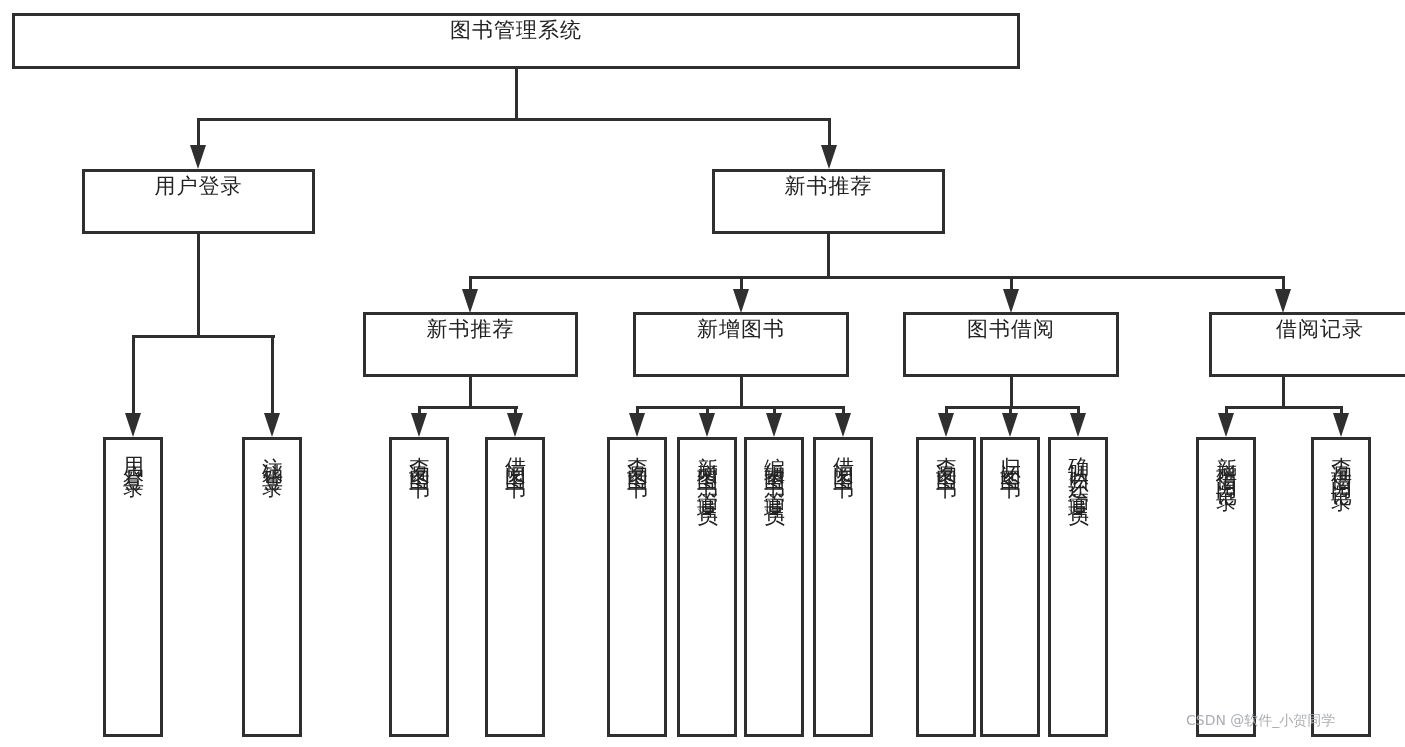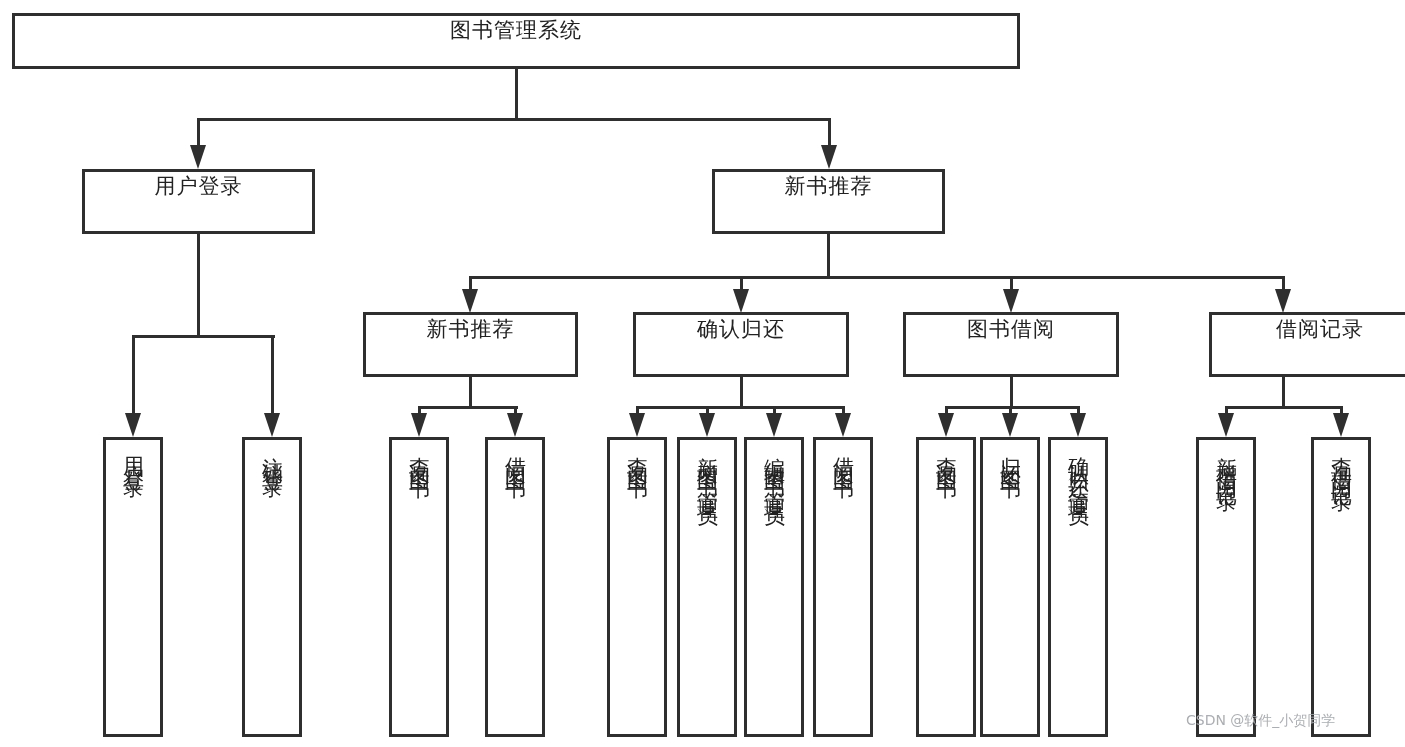--- a/index.html
+++ b/index.html
@@ -107,21 +107,21 @@
   <div class="arrow" style="left:733px;top:289px;"></div>
   <div class="vline" style="left:1010px;top:276px;height:16px;"></div>
   <div class="arrow" style="left:1003px;top:289px;"></div>
   <div class="vline" style="left:1282px;top:276px;height:16px;"></div>
   <div class="arrow" style="left:1275px;top:289px;"></div>
 
   <div class="box" style="left:363px;top:312px;width:215px;height:65px;">
     <span class="hlabel">新书推荐</span>
   </div>
   <div class="box" style="left:633px;top:312px;width:216px;height:65px;">
-    <span class="hlabel">确认归还</span>
+    <span class="hlabel">新增图书</span>
   </div>
   <div class="box" style="left:903px;top:312px;width:216px;height:65px;">
     <span class="hlabel">图书借阅</span>
   </div>
   <div class="box" style="left:1172px;top:312px;width:222px;height:65px;margin-left:37px;">
     <span class="hlabel">借阅记录</span>
   </div>
 
   <div class="vline" style="left:469px;top:376px;height:30px;"></div>
   <div class="hline" style="left:418px;top:406px;width:100px;"></div>

